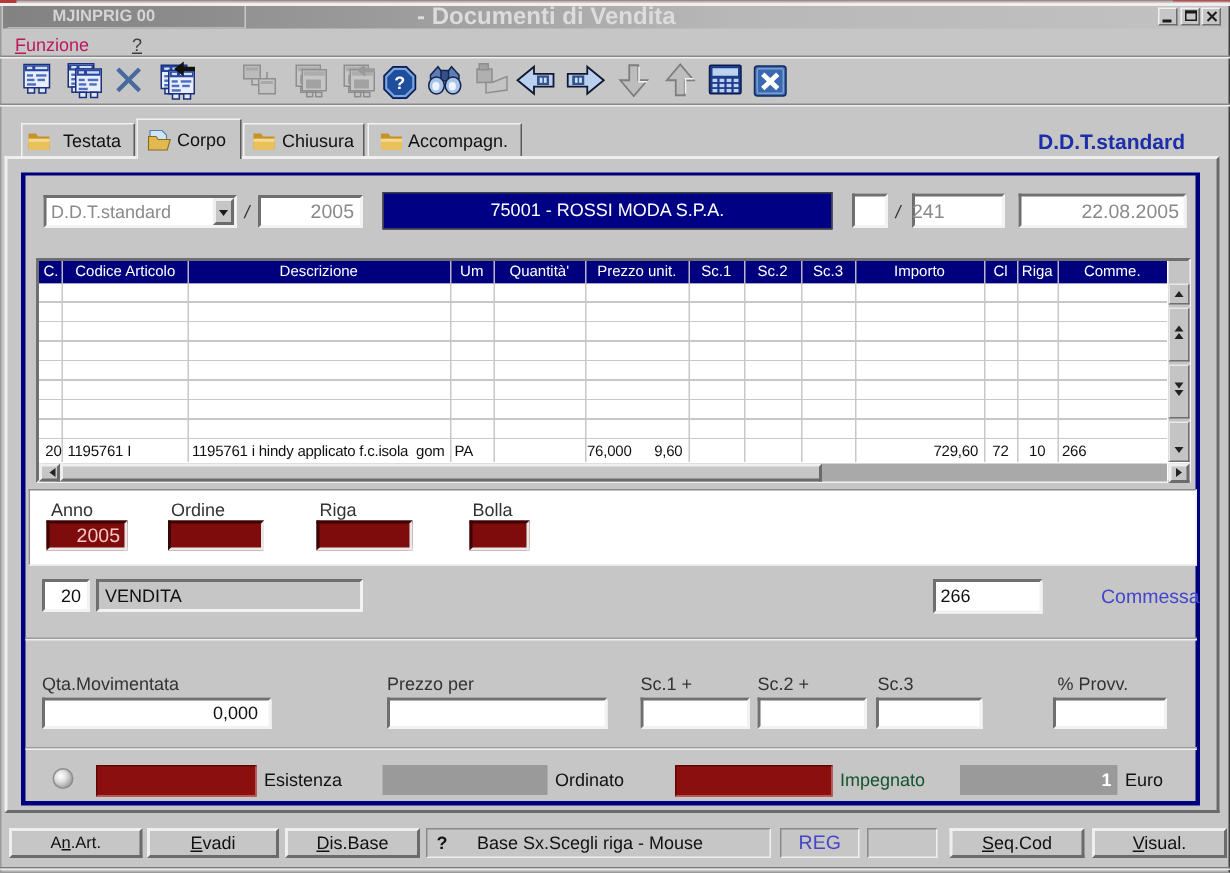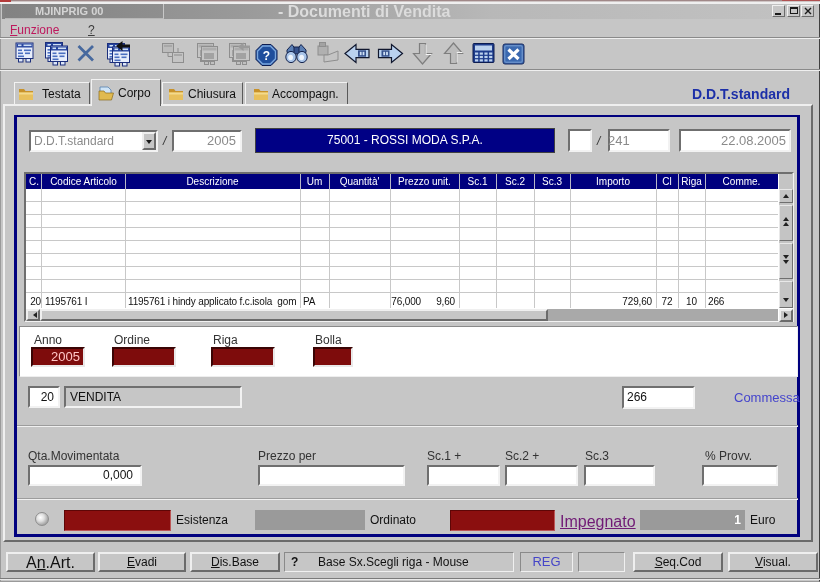--- a/index.html
+++ b/index.html
@@ -296,43 +296,43 @@
 <div class="abs sunk" style="left:64px;top:386px;width:178px;height:22px;background:#c6c6c6;color:#111;font-size:12px;line-height:18px;padding-left:4px;">VENDITA</div>
 <div class="abs sunk" style="left:622px;top:386px;width:73px;height:23px;color:#111;font-size:12px;line-height:19px;padding-left:3px;">266</div>
 <div class="abs" style="left:734px;top:390px;font-size:13px;color:#4444cc;">Commessa</div>
 
 <div class="abs" style="left:28px;top:449px;font-size:12px;color:#333;">Qta.Movimentata</div>
 <div class="abs" style="left:258px;top:449px;font-size:12px;color:#333;">Prezzo per</div>
 <div class="abs" style="left:427px;top:449px;font-size:12px;color:#333;">Sc.1 +</div>
 <div class="abs" style="left:505px;top:449px;font-size:12px;color:#333;">Sc.2 +</div>
 <div class="abs" style="left:585px;top:449px;font-size:12px;color:#333;">Sc.3</div>
 <div class="abs" style="left:705px;top:449px;font-size:12px;color:#333;text-align:center;">% Provv.</div>
-<div class="abs sunk" style="left:28px;top:465px;width:114px;height:21px;color:#111;font-size:12px;text-align:right;line-height:17px;padding-right:7px;">0,000</div>
+<div class="abs sunk" style="left:28px;top:465px;width:153px;height:21px;color:#111;font-size:12px;text-align:right;line-height:17px;padding-right:7px;">0,000</div>
 <div class="abs sunk" style="left:258px;top:465px;width:147px;height:21px;"></div>
 <div class="abs sunk" style="left:427px;top:465px;width:73px;height:21px;"></div>
 <div class="abs sunk" style="left:505px;top:465px;width:73px;height:21px;"></div>
 <div class="abs sunk" style="left:584px;top:465px;width:71px;height:21px;"></div>
 <div class="abs sunk" style="left:702px;top:465px;width:76px;height:21px;"></div>
 
 <div class="abs" style="left:35px;top:512px;width:14px;height:14px;border-radius:50%;background:radial-gradient(circle at 4.5px 4.5px,#ffffff,#e0e0e0 35%,#b0b0b0 65%,#7e7e7e 100%);border:1px solid #8e8e8e;"></div>
 <div class="abs" style="left:64px;top:510px;width:107px;height:21px;background:#8b0f0f;border:1px solid;border-color:#5e0606 #b55 #b55 #5e0606;"></div>
 <div class="abs" style="left:176px;top:513px;font-size:12px;color:#111;">Esistenza</div>
 <div class="abs" style="left:255px;top:510px;width:110px;height:20px;background:#9a9a9a;"></div>
 <div class="abs" style="left:370px;top:513px;font-size:12px;color:#111;">Ordinato</div>
 <div class="abs" style="left:450px;top:510px;width:105px;height:21px;background:#8b0f0f;border:1px solid;border-color:#5e0606 #b55 #b55 #5e0606;"></div>
-<div class="abs" style="left:560px;top:513px;font-size:16px;color:#701a75;text-decoration:underline;">Impegnato</div>
+<div class="abs" style="left:560px;top:513px;font-size:12px;color:#14532d;">Impegnato</div>
 <div class="abs" style="left:640px;top:510px;width:105px;height:20px;background:#9a9a9a;color:#fff;font-size:12px;font-weight:bold;text-align:right;line-height:20px;padding-right:4px;">1</div>
 <div class="abs" style="left:750px;top:513px;font-size:12px;color:#111;">Euro</div>
 
 <div class="abs" style="left:17px;top:425px;width:781px;height:1px;background:#9c9c9c;"></div>
 <div class="abs" style="left:17px;top:426px;width:781px;height:1px;background:#f0f0f0;"></div>
 <div class="abs" style="left:17px;top:498px;width:781px;height:1px;background:#9c9c9c;"></div>
 <div class="abs" style="left:17px;top:499px;width:781px;height:1px;background:#f0f0f0;"></div>
 
-<div class="abs raise" style="left:6px;top:552px;width:89px;height:20px;font-size:16px;color:#111;text-align:center;line-height:17px;">A<u>n</u>.Art.</div>
+<div class="abs raise" style="left:6px;top:552px;width:89px;height:20px;font-size:11px;color:#111;text-align:center;line-height:17px;">A<u>n</u>.Art.</div>
 <div class="abs raise" style="left:98px;top:552px;width:88px;height:20px;font-size:12px;color:#111;text-align:center;line-height:17px;"><u>E</u>vadi</div>
 <div class="abs raise" style="left:190px;top:552px;width:90px;height:20px;font-size:12px;color:#111;text-align:center;line-height:17px;"><u>D</u>is.Base</div>
 <div class="abs" style="left:284px;top:552px;width:230px;height:20px;border:1px solid;border-color:#8a8a8a #f0f0f0 #f0f0f0 #8a8a8a;background:#c6c6c6;"></div>
 <div class="abs" style="left:291px;top:555px;font-size:12px;font-weight:bold;color:#111;">?</div>
 <div class="abs" style="left:318px;top:555px;font-size:12px;color:#111;">Base Sx.Scegli riga - Mouse</div>
 <div class="abs" style="left:520px;top:552px;width:53px;height:20px;border:1px solid;border-color:#8a8a8a #f0f0f0 #f0f0f0 #8a8a8a;background:#c6c6c6;color:#4545c8;font-size:13px;text-align:center;line-height:18px;">REG</div>
 <div class="abs" style="left:578px;top:552px;width:47px;height:20px;border:1px solid;border-color:#8a8a8a #f0f0f0 #f0f0f0 #8a8a8a;background:#c6c6c6;"></div>
 <div class="abs raise" style="left:633px;top:552px;width:90px;height:20px;font-size:12px;color:#111;text-align:center;line-height:17px;"><u>S</u>eq.Cod</div>
 <div class="abs raise" style="left:728px;top:552px;width:90px;height:20px;font-size:12px;color:#111;text-align:center;line-height:17px;"><u>V</u>isual.</div>
 <div class="abs" style="left:0;top:578px;width:820px;height:1px;background:#7a7a7a;"></div>

